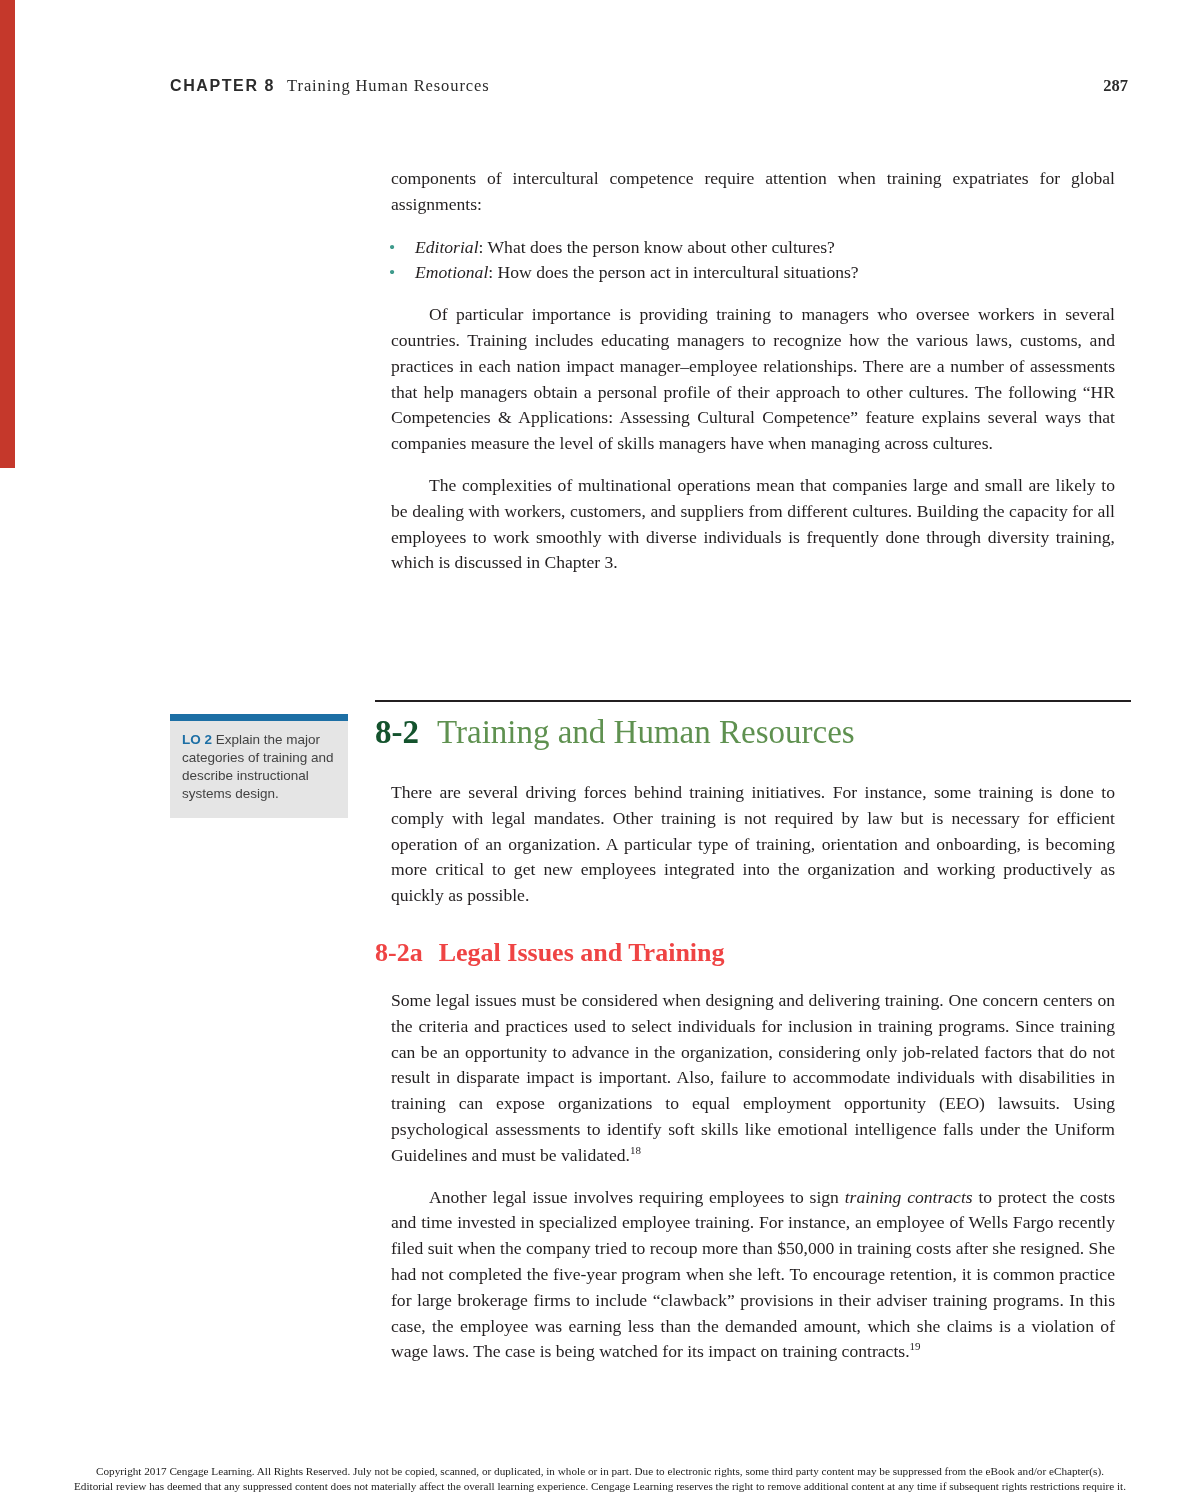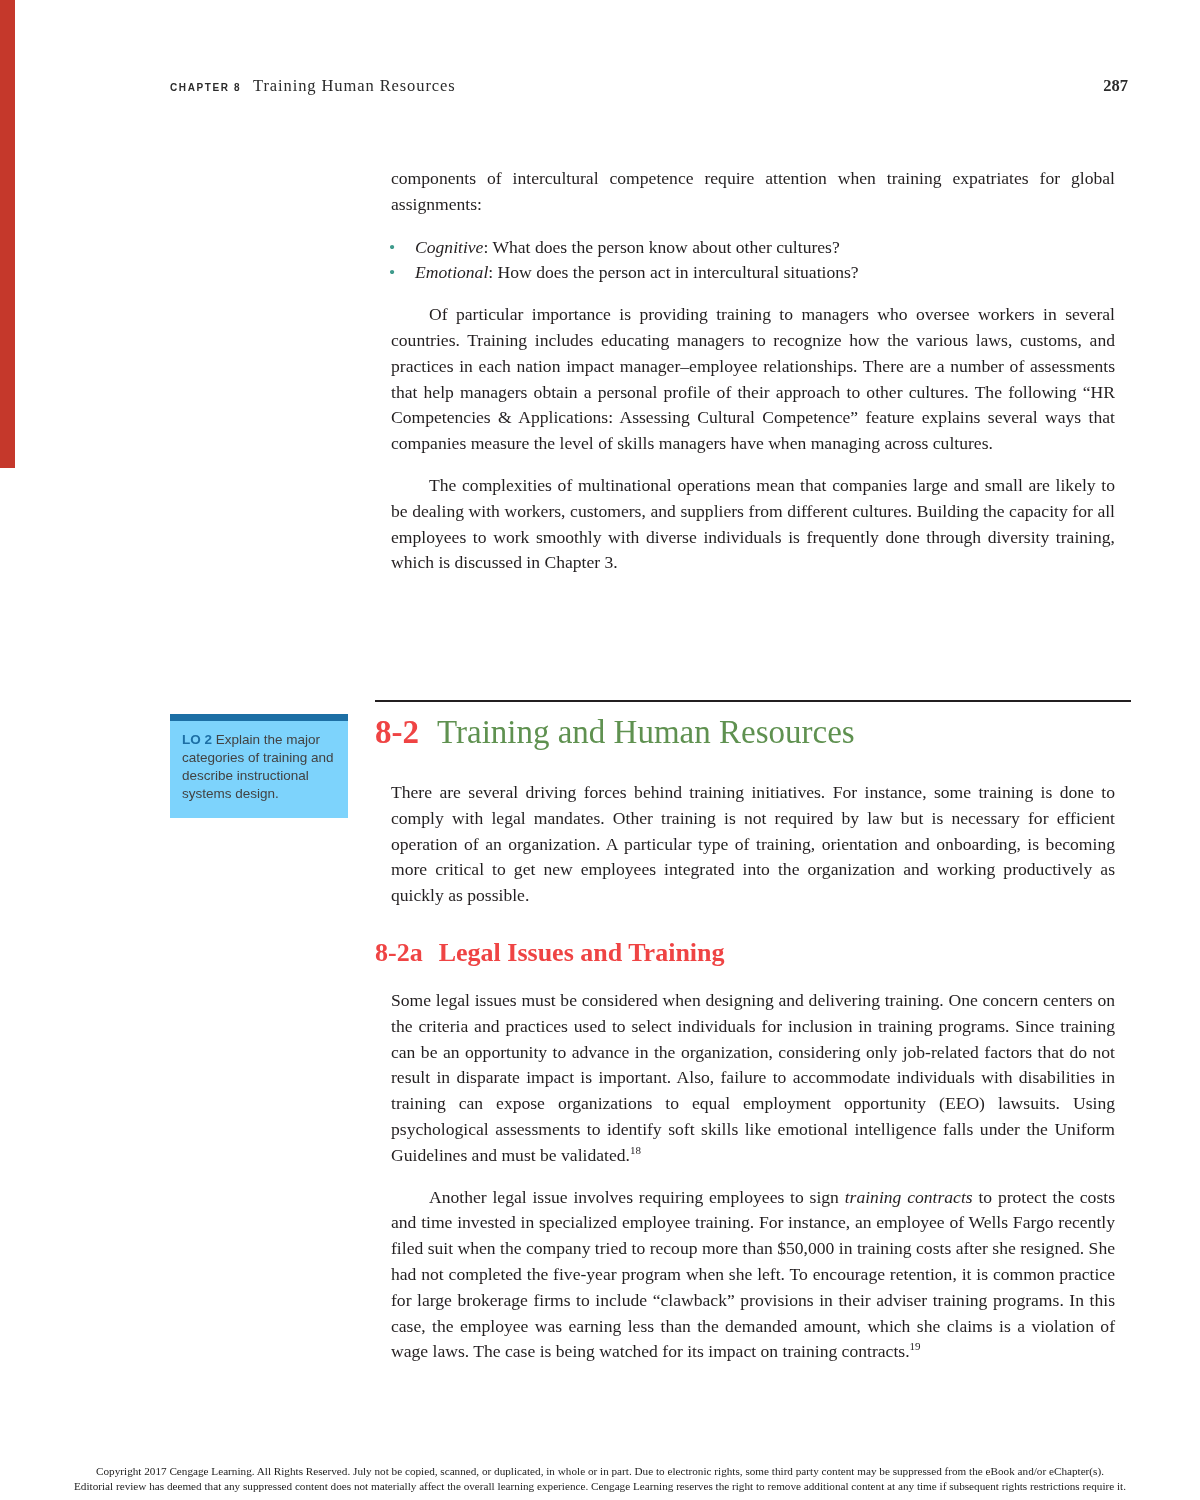--- a/index.html
+++ b/index.html
@@ -9,46 +9,46 @@
     background: #ffffff;
     font-family: "Liberation Serif", serif;
     color: #231f20;
     position: relative;
     overflow: hidden;
   }
   .red-stripe { position: absolute; left: 0; top: 0; width: 15px; height: 468px; background: #c5382b; }
 
   .running-head { position: absolute; top: 76px; left: 170px; width: 958px; display: flex; justify-content: space-between; align-items: baseline; }
   .rh-left { display: flex; align-items: baseline; gap: 12px; }
-  .rh-chapter { font-family: "Liberation Sans", sans-serif; font-weight: bold; font-size: 10px; letter-spacing: 1.6px; color: #2b2b2b; }
+  .rh-chapter { font-family: "Liberation Sans", sans-serif; font-weight: bold; font-size: 16px; letter-spacing: 1.6px; color: #2b2b2b; }
   .rh-title { font-size: 16.5px; letter-spacing: 0.9px; color: #2b2b2b; }
   .rh-page { font-size: 16.5px; font-weight: bold; color: #2b2b2b; }
 
   .content-top { position: absolute; top: 150px; left: 375px; width: 756px; }
   .body-text { font-size: 17.6px; line-height: 25.8px; text-align: justify; margin: 16px; }
   .indent { text-indent: 38px; }
   .lead { margin-bottom: 17px; }
 
   .bullet-list { list-style: none; margin: 0 0 15px 0; padding: 0 0 0 40px; }
   .bullet-list li { position: relative; font-size: 17.6px; line-height: 25.8px; text-align: justify; }
   .bullet-list li::before { content: "\2022"; position: absolute; left: -26px; color: #3f9b8c; }
   .term { font-style: italic; }
 
   .section-block { position: absolute; top: 700px; left: 375px; width: 756px; }
   .section-rule { border: none; border-top: 2px solid #231f20; margin: 0 0 9px 0; }
   .section-heading { margin: 0 0 27px 0; font-size: 33px; line-height: 42px; }
-  .sec-num { color: #ef4444; font-weight: bold; margin-right: 18px; }
+  .sec-num { color: #14532d; font-weight: bold; margin-right: 18px; }
   .sec-title { color: #5f9150; font-weight: normal; }
 
   .subsection-heading { margin: 28px 0 19px 0; font-size: 26px; line-height: 32px; color: #ef4444; font-weight: bold; }
   .sub-num { margin-right: 16px; }
 
   .lo-box { position: absolute; top: 714px; left: 170px; width: 178px; }
   .lo-bar { height: 7px; background: #1d6fa5; }
-  .lo-body { background: #7dd3fc; padding: 10px 12px 15px 12px; font-family: "Liberation Sans", sans-serif; font-size: 13.5px; line-height: 18px; color: #424242; }
+  .lo-body { background: #e5e5e5; padding: 10px 12px 15px 12px; font-family: "Liberation Sans", sans-serif; font-size: 13.5px; line-height: 18px; color: #424242; }
   .lo-label { color: #1d6fa5; font-weight: bold; }
 
   sup { font-size: 11px; line-height: 0; }
 
   .footer { position: absolute; left: 12px; right: 12px; bottom: 7px; text-align: center; font-size: 11.2px; line-height: 14.5px; color: #1c1c1c; }
 </style>
 </head>
 <body>
 
 <div>
@@ -60,21 +60,21 @@
       <span class="rh-chapter">CHAPTER 8</span>
       <span class="rh-title">Training Human Resources</span>
     </div>
     <span class="rh-page">287</span>
   </div>
 
   <div class="content-top">
     <p class="body-text lead">components of intercultural competence require attention when training expatriates for global assignments:</p>
 
     <ul class="bullet-list">
-      <li><span class="term">Cognitive</span><span>: What does the person know about other cultures?</span></li>
+      <li><span class="term">Editorial</span><span>: What does the person know about other cultures?</span></li>
       <li><span class="term">Emotional</span><span>: How does the person act in intercultural situations?</span></li>
     </ul>
 
     <p class="body-text indent">Of particular importance is providing training to managers who oversee workers in several countries. Training includes educating managers to recognize how the various laws, customs, and practices in each nation impact manager–employee relationships. There are a number of assessments that help managers obtain a personal profile of their approach to other cultures. The following “HR Competencies &amp; Applications: Assessing Cultural Competence” feature explains several ways that companies measure the level of skills managers have when managing across cultures.</p>
     <p class="body-text indent">The complexities of multinational operations mean that companies large and small are likely to be dealing with workers, customers, and suppliers from different cultures. Building the capacity for all employees to work smoothly with diverse individuals is frequently done through diversity training, which is discussed in Chapter 3.</p>
   </div>
 
   <div class="lo-box">
     <div class="lo-bar"></div>
     <div class="lo-body">

